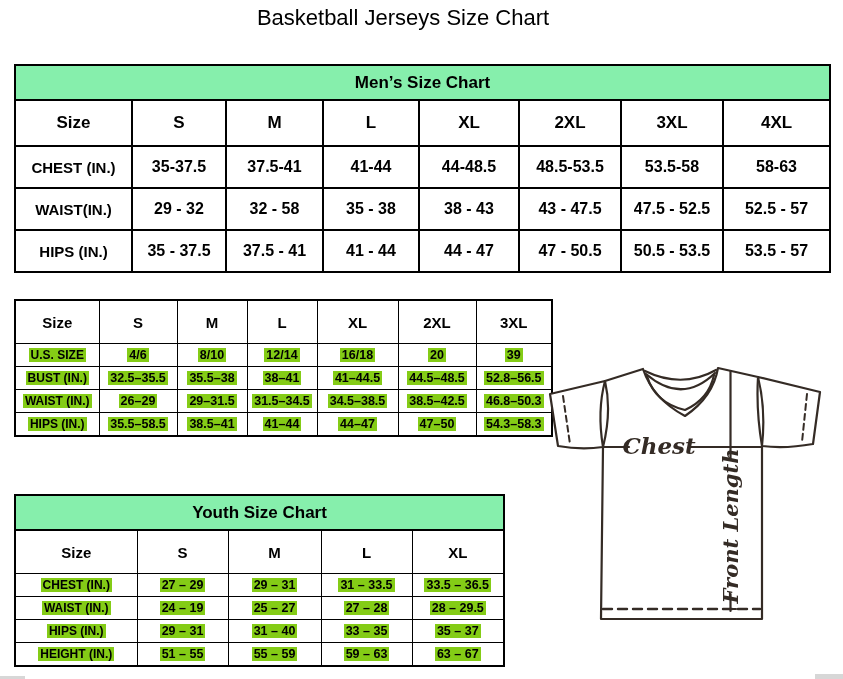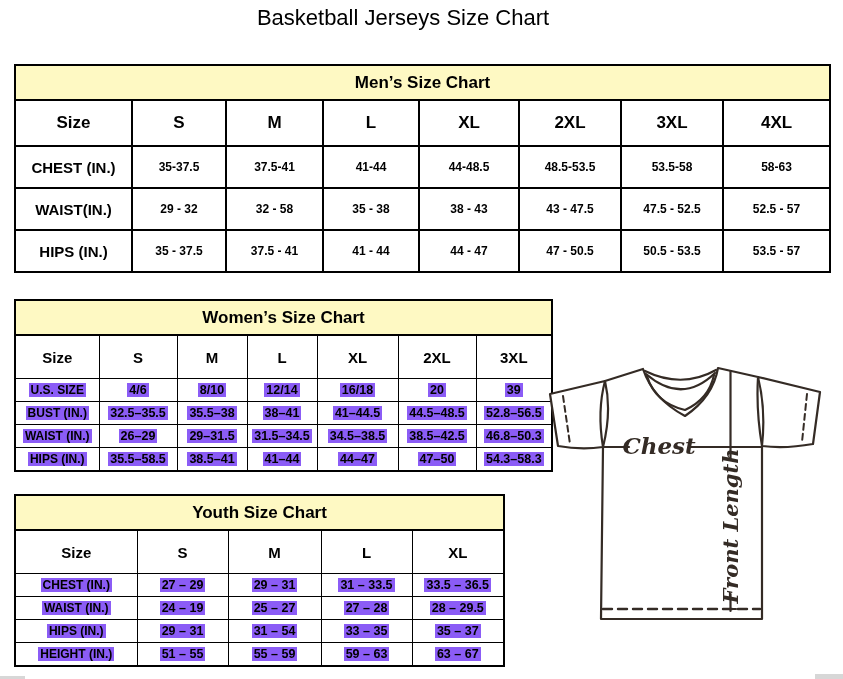--- a/index.html
+++ b/index.html
@@ -14,31 +14,31 @@
   }
   table.tbl {
     position:absolute; border-collapse:collapse; table-layout:fixed;
     border:2px solid #000;
   }
   table.tbl td {
     border:1px solid #000; text-align:center; vertical-align:middle;
     font-weight:bold; padding:0; overflow:hidden; white-space:nowrap;
   }
   table.men td { border-width:2px; }
-  tr.ttl td { background:#fef9c3; font-size:17px; height:33px; border-bottom:2px solid #000; }
+  tr.ttl td { background:#86efac; font-size:17px; height:33px; border-bottom:2px solid #000; }
   table.men { left:14px; top:64px; width:815px; }
   table.men tr.hdr td  { height:44px; font-size:17px; }
-  table.men tr.data td { height:40px; font-size:12px; }
+  table.men tr.data td { height:40px; font-size:16px; }
   table.men tr.data td.lbl { font-size:15px; }
   table.women { left:14px; top:299px; width:537px; }
   table.youth { left:14px; top:494px; width:489px; }
   table.women tr.hdr td, table.youth tr.hdr td { height:42px; font-size:15px; border-bottom:1px solid #000; }
   tr.compact td { height:22px; font-size:12.5px; }
   tr.compact td.lbl { font-size:12px; }
-  .hl { background:#8b5cf6; padding:0 2px; }
+  .hl { background:#84cc16; padding:0 2px; }
   .jersey-wrap { position:absolute; left:545px; top:361px; width:285px; height:272px;text-align:right; }
   .sliver { position:absolute; background:#d7d7d7; }
   .sliver-left  { left:0; top:676px; width:25px; height:3px; }
   .sliver-right { left:815px; top:674px; width:28px; height:5px; }
   svg text.diagram-label {
     font-family:"DejaVu Serif", serif; font-style:italic; font-weight:bold;
     fill:#342b25;
   }
 </style>
 </head>
@@ -108,23 +108,20 @@
   <colgroup>
     <col style="width:84px">
       <col style="width:78px">
       <col style="width:70px">
       <col style="width:70px">
     <col style="width:81px">
       <col style="width:78px">
       <col style="width:76px">
   </colgroup>
   <tbody>
-      <tr class="ttl">
-        <td colspan="7">Women’s Size Chart</td>
-      </tr>
   <tr class="hdr">
     <td>Size</td>
     <td>S</td>
     <td>M</td>
     <td>L</td>
     <td>XL</td>
     <td>2XL</td>
     <td>3XL</td>
   </tr>
   <tr class="compact">
@@ -195,21 +192,21 @@
   <tr class="compact">
     <td class="lbl"><span class="hl">WAIST (IN.)</span></td>
     <td><span class="hl">24 – 19</span></td>
     <td><span class="hl">25 – 27</span></td>
     <td><span class="hl">27 – 28</span></td>
     <td><span class="hl">28 – 29.5</span></td>
   </tr>
   <tr class="compact">
     <td class="lbl"><span class="hl">HIPS (IN.)</span></td>
     <td><span class="hl">29 – 31</span></td>
-    <td><span class="hl">31 – 54</span></td>
+    <td><span class="hl">31 – 40</span></td>
     <td><span class="hl">33 – 35</span></td>
     <td><span class="hl">35 – 37</span></td>
   </tr>
   <tr class="compact">
     <td class="lbl"><span class="hl">HEIGHT (IN.)</span></td>
     <td><span class="hl">51 – 55</span></td>
     <td><span class="hl">55 – 59</span></td>
     <td><span class="hl">59 – 63</span></td>
     <td><span class="hl">63 – 67</span></td>
   </tr>

